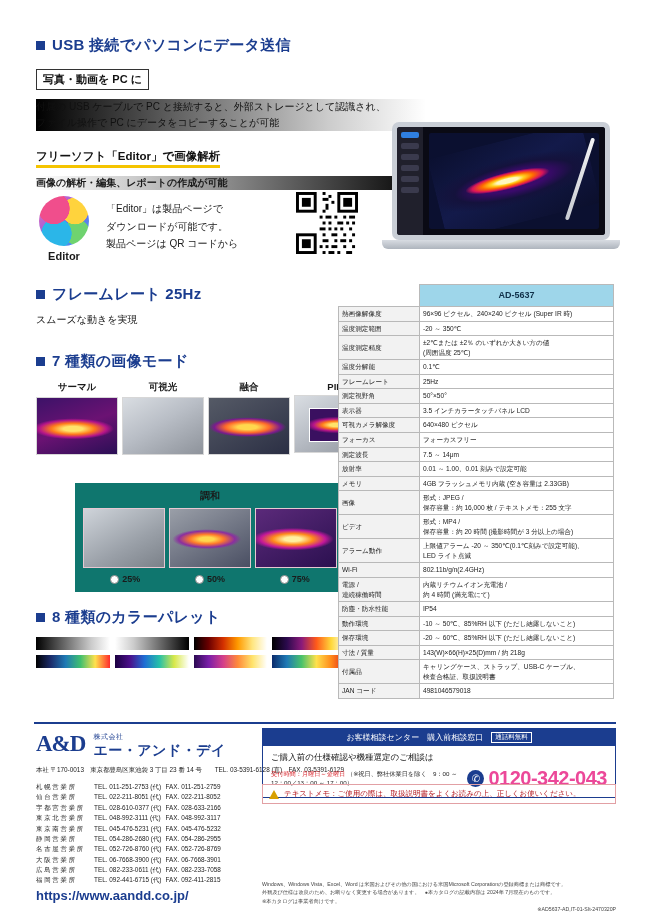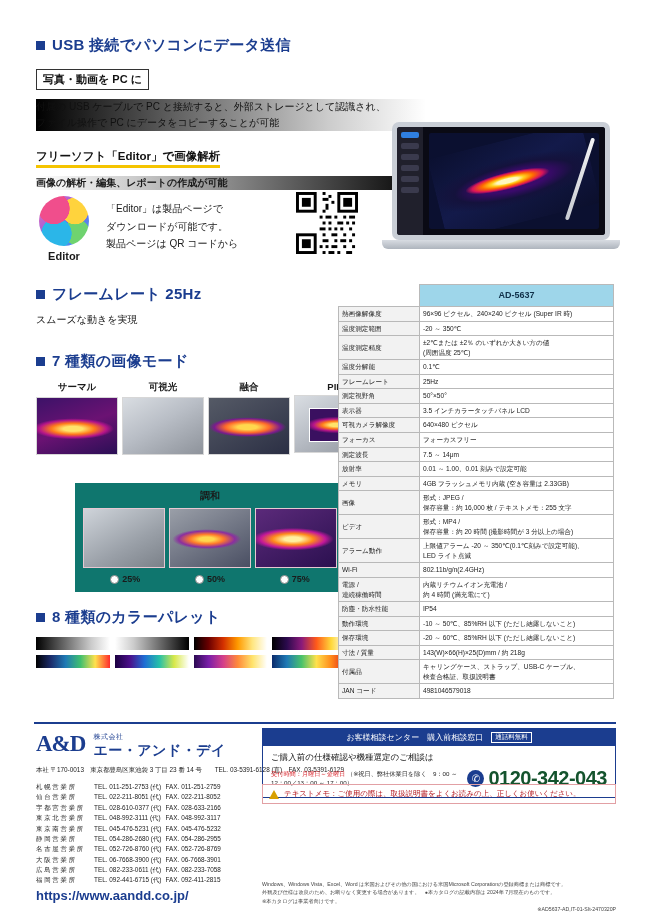--- a/index.html
+++ b/index.html
@@ -162,21 +162,21 @@
   #contact{position:absolute;left:262px;top:728px;width:354px;border:1px solid #1b3d8f;box-sizing:border-box;}
   #contact .ch{background:#1b3d8f;color:#fff;font-size:8px;text-align:center;padding:3px 0;display:flex;align-items:flex-end;justify-content:center;gap:8px;}
   .free-badge{border:1px solid #fff;font-size:6.5px;padding:0 3px;}
   #contact .cb{padding:6px 8px 7px;}
   .c-line{font-size:8.5px;color:#111;}
   .tel-row{display:flex;align-items:center;gap:8px;margin-top:3px;}
   .tel-left{font-size:6.2px;line-height:1.45;color:#222;flex:1;}
   .tel-left .rc{color:#d81f26;}
   .tel-num{display:flex;align-items:center;gap:4px;}
   .tel-ico{width:17px;height:17px;border-radius:50%;background:#1b3d8f;color:#fff;display:flex;align-items:center;justify-content:center;font-size:10px;}
-  .tel-digits{font-size:20px;font-weight:bold;color:#14532d;letter-spacing:-.5px;}
+  .tel-digits{font-size:20px;font-weight:bold;color:#ec4899;letter-spacing:-.5px;}
 
   #warn{position:absolute;left:262px;top:784px;width:354px;border:1px solid #e2a0a4;box-sizing:border-box;padding:4px 6px;font-size:7.5px;color:#b3121a;display:flex;gap:5px;align-items:center;}
   .tri{width:0;height:0;border-left:5px solid transparent;border-right:5px solid transparent;border-bottom:9px solid #d8a000;position:relative;}
 
   #url{position:absolute;left:36px;top:888px;font-size:13px;font-weight:bold;color:#1b3d8f;}
   #fineprint{position:absolute;left:262px;top:880px;width:354px;font-size:5.2px;line-height:1.6;color:#444;}
   #fineprint .code{text-align:right;}
 </style>
 </head>
 <body>

